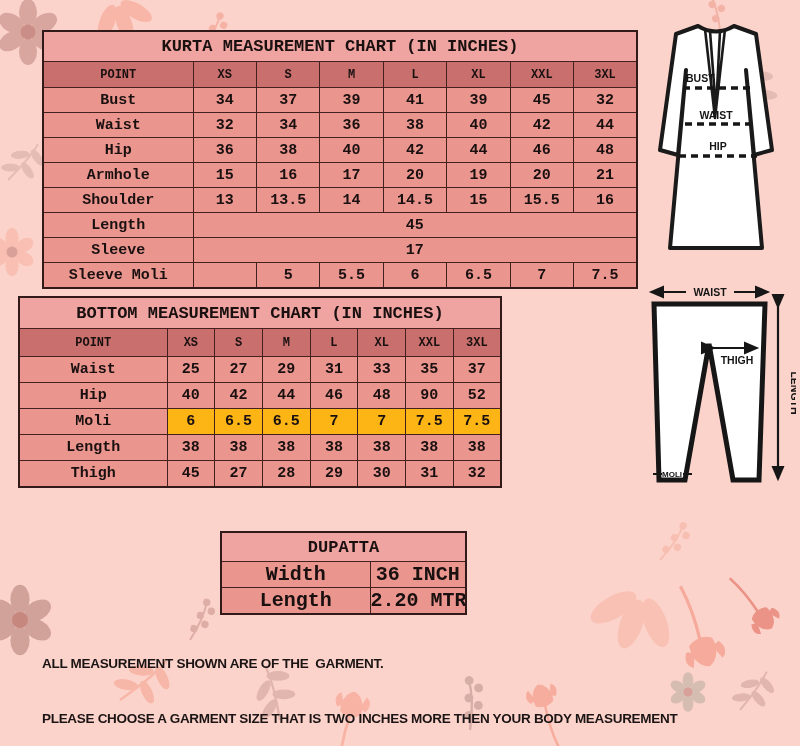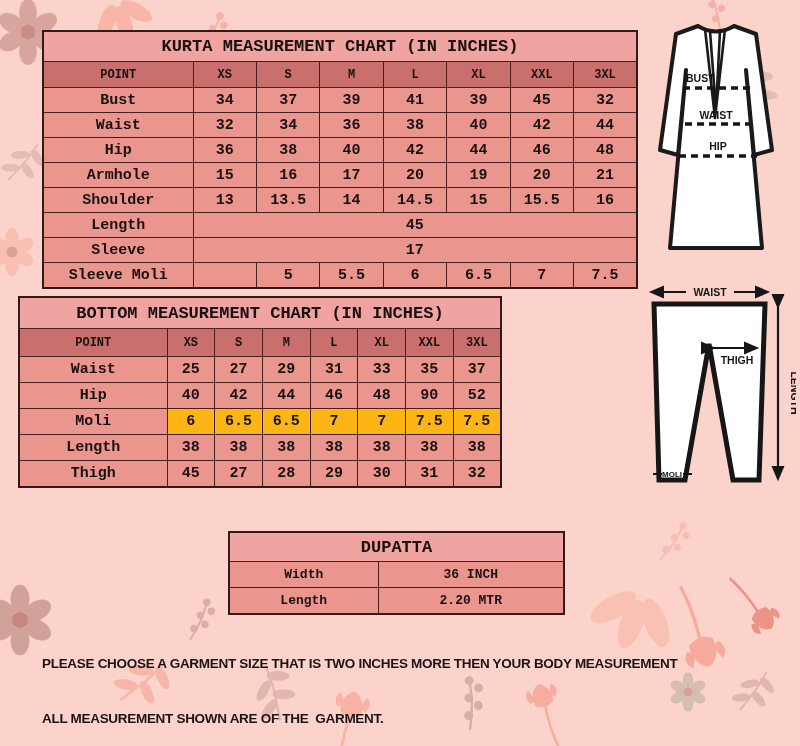--- a/index.html
+++ b/index.html
@@ -29,24 +29,24 @@
   #kurta-table{left:42px; top:30px; width:596px;}
   #kurta-table col:first-child{width:150px;}
   #kurta-table tr.t-title td{height:29px;}
   #kurta-table tr.t-head td{height:25px;}
   #kurta-table tr.t-row td{height:24px;}
   #bottom-table{left:18px; top:296px; width:484px;}
   #bottom-table col:first-child{width:148px;}
   #bottom-table tr.t-title td{height:30px;}
   #bottom-table tr.t-head td{height:27px;}
   #bottom-table tr.t-row td{height:25px;}
-  #dupatta-table{left:228px; top:531px; width:337px;}
+  #dupatta-table{left:220px; top:531px; width:247px;}
   #dupatta-table col:first-child{width:149px;}
   #dupatta-table tr.t-title td{height:28px;}
-  #dupatta-table tr.t-row td{height:25px; font-size:13px;}
+  #dupatta-table tr.t-row td{height:25px; font-size:20px;}
   
   .diagram{position:absolute; z-index:1;}
   #kurta-diagram{left:638px; top:12px;}
   #pant-diagram{left:646px; top:282px;}
   .dg-label{font-family:"Liberation Sans",sans-serif; font-weight:bold; fill:#151515;}
   
   .notes{
     position:absolute; left:42px; top:626px; width:748px; z-index:2;
     font-weight:bold; font-size:13.5px; color:#1b1414;
     letter-spacing:-0.3px; white-space:pre-wrap;
@@ -337,19 +337,19 @@
     <line x1="68" y1="66" x2="111" y2="66" stroke="#161616" stroke-width="2.2" marker-start="url(#ah)" marker-end="url(#ah)"></line>
     <text class="dg-label" x="91" y="82" font-size="10.5" text-anchor="middle">THIGH</text>
     <line x1="132" y1="25" x2="132" y2="197" stroke="#161616" stroke-width="2.2" marker-start="url(#ah)" marker-end="url(#ah)"></line>
     <text class="dg-label" x="145" y="111" font-size="10.5" text-anchor="middle" transform="rotate(90 145 111)">LENGTH</text>
     <line x1="7" y1="192" x2="16" y2="192" stroke="#161616" stroke-width="2"></line>
     <line x1="37" y1="192" x2="46" y2="192" stroke="#161616" stroke-width="2"></line>
     <text class="dg-label" x="26" y="195" font-size="8" text-anchor="middle">MOLI</text>
   </svg>
 
   <div class="notes">
+    <div class="note-line">ALL MEASUREMENT SHOWN ARE OF THE  GARMENT.</div>
     <div class="note-line">PLEASE CHOOSE A GARMENT SIZE THAT IS TWO INCHES MORE THEN YOUR BODY MEASUREMENT</div>
-    <div class="note-line">ALL MEASUREMENT SHOWN ARE OF THE  GARMENT.</div>
     
     
   </div>
 
 </div>
 
 </body></html>

